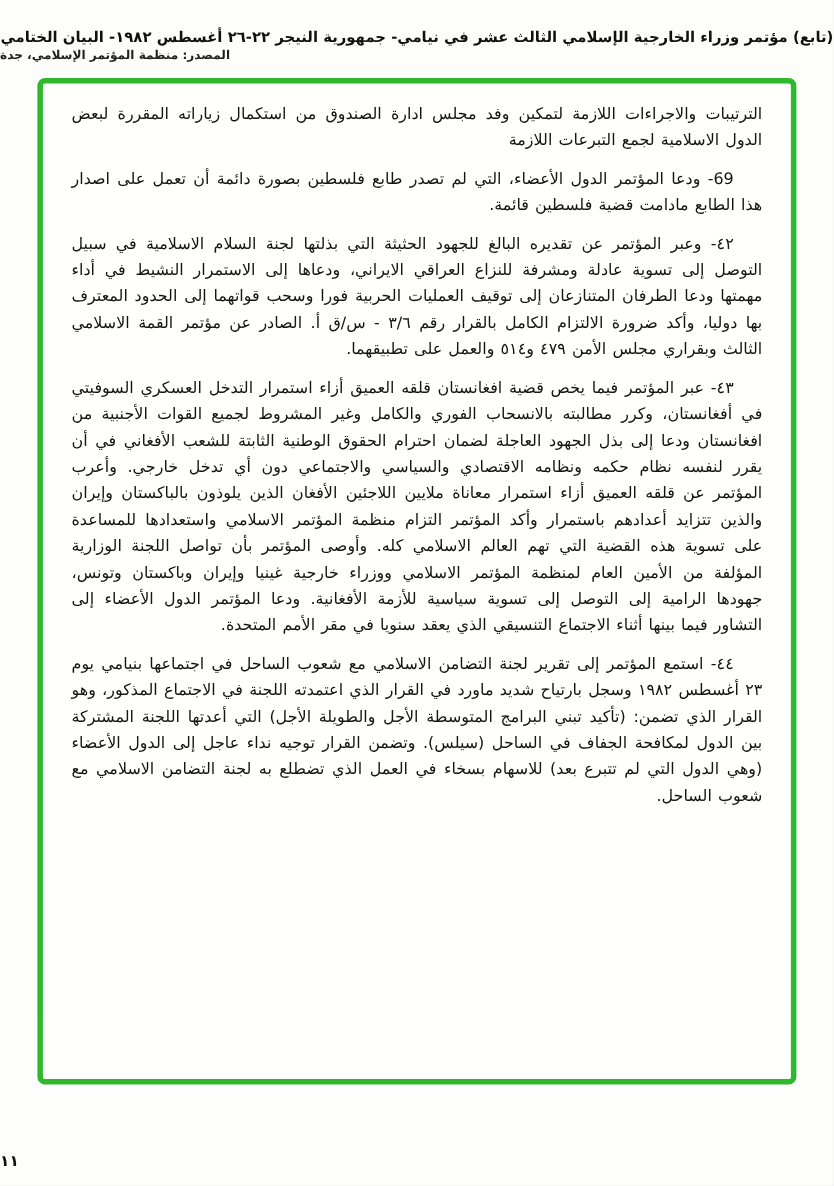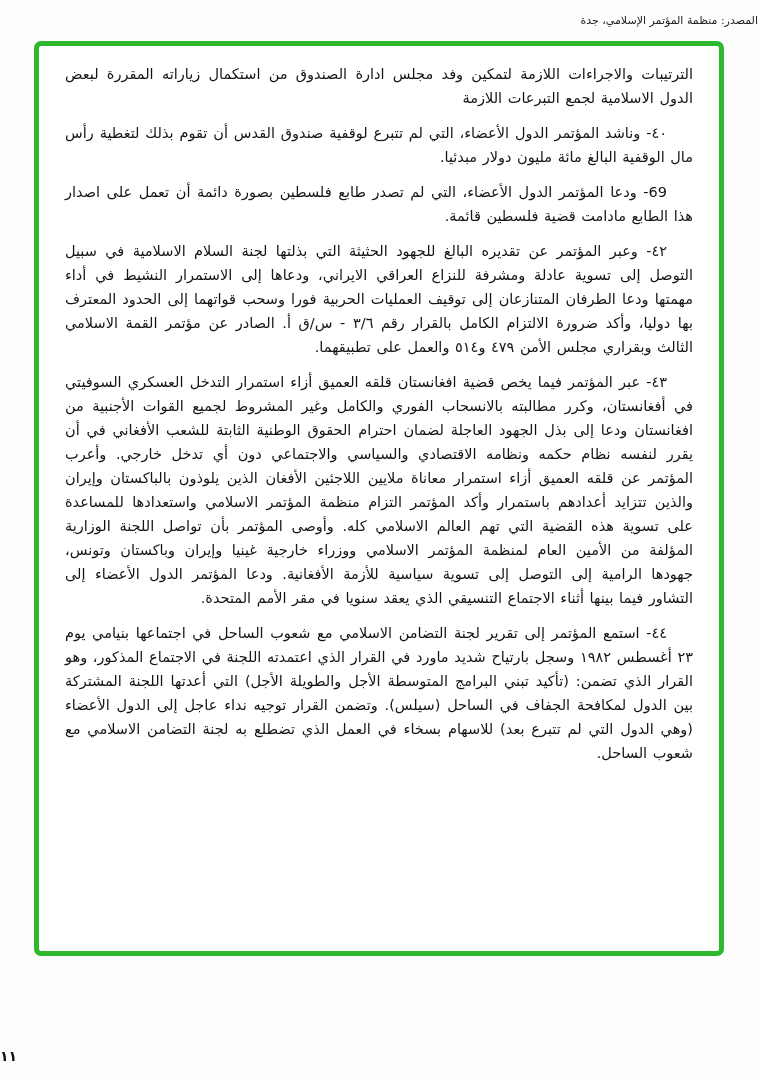--- a/index.html
+++ b/index.html
@@ -19,24 +19,24 @@
   }
   .doc-header {
     padding-top: 26px;
     text-align: center;
     font-size: 13.5px;
     font-weight: bold;
     color: #111;
     letter-spacing: 0.2px;
   }
   .doc-source {
-    margin-top: 14px;
-    text-align: right;
+    margin-top: 2px;
+    text-align: left;
     font-size: 11px;
-    font-weight: normal;
+    font-weight: bold;
     color: #222;
   }
   .content-box {
     box-sizing: border-box;
     margin: 14px 34px 0 34px;
     border: 5px solid var(--accent, #2eb82e);
     border-radius: 7px;
     padding: 16px 26px 14px 26px;
     background: #fffffe;
     min-height: 915px;
@@ -62,26 +62,26 @@
     font-size: 14px;
     font-weight: bold;
     color: #111;
   }
 </style>
 </head>
 <body>
 
 <div class="page">
 
+  <div class="doc-header">(تابع) مؤتمر وزراء الخارجية الإسلامي الثالث عشر في نيامي- جمهورية النيجر ٢٢-٢٦ أغسطس ١٩٨٢- البيان الختامي</div>
 
   <div class="doc-source">المصدر: منظمة المؤتمر الإسلامي، جدة</div>
 
   <div class="content-box">
     <p class="para">الترتيبات والاجراءات اللازمة لتمكين وفد مجلس ادارة الصندوق من استكمال زياراته المقررة لبعض الدول الاسلامية لجمع التبرعات اللازمة</p>
-    <p class="para indent">٤٠- وناشد المؤتمر الدول الأعضاء، التي لم تتبرع لوقفية صندوق القدس أن تقوم بذلك لتغطية رأس مال الوقفية البالغ مائة مليون دولار مبدئيا.</p>
     <p class="para indent">69- ودعا المؤتمر الدول الأعضاء، التي لم تصدر طابع فلسطين بصورة دائمة أن تعمل على اصدار هذا الطابع مادامت قضية فلسطين قائمة.</p>
     <p class="para indent">٤٢- وعبر المؤتمر عن تقديره البالغ للجهود الحثيثة التي بذلتها لجنة السلام الاسلامية في سبيل التوصل إلى تسوية عادلة ومشرفة للنزاع العراقي الايراني، ودعاها إلى الاستمرار النشيط في أداء مهمتها ودعا الطرفان المتنازعان إلى توقيف العمليات الحربية فورا وسحب قواتهما إلى الحدود المعترف بها دوليا، وأكد ضرورة الالتزام الكامل بالقرار رقم ٣/٦ - س/ق أ. الصادر عن مؤتمر القمة الاسلامي الثالث وبقراري مجلس الأمن ٤٧٩ و٥١٤ والعمل على تطبيقهما.</p>
     <p class="para indent">٤٣- عبر المؤتمر فيما يخص قضية افغانستان قلقه العميق أزاء استمرار التدخل العسكري السوفيتي في أفغانستان، وكرر مطالبته بالانسحاب الفوري والكامل وغير المشروط لجميع القوات الأجنبية من افغانستان ودعا إلى بذل الجهود العاجلة لضمان احترام الحقوق الوطنية الثابتة للشعب الأفغاني في أن يقرر لنفسه نظام حكمه ونظامه الاقتصادي والسياسي والاجتماعي دون أي تدخل خارجي. وأعرب المؤتمر عن قلقه العميق أزاء استمرار معاناة ملايين اللاجئين الأفغان الذين يلوذون بالباكستان وإيران والذين تتزايد أعدادهم باستمرار وأكد المؤتمر التزام منظمة المؤتمر الاسلامي واستعدادها للمساعدة على تسوية هذه القضية التي تهم العالم الاسلامي كله. وأوصى المؤتمر بأن تواصل اللجنة الوزارية المؤلفة من الأمين العام لمنظمة المؤتمر الاسلامي ووزراء خارجية غينيا وإيران وباكستان وتونس، جهودها الرامية إلى التوصل إلى تسوية سياسية للأزمة الأفغانية. ودعا المؤتمر الدول الأعضاء إلى التشاور فيما بينها أثناء الاجتماع التنسيقي الذي يعقد سنويا في مقر الأمم المتحدة.</p>
     <p class="para indent">٤٤- استمع المؤتمر إلى تقرير لجنة التضامن الاسلامي مع شعوب الساحل في اجتماعها بنيامي يوم ٢٣ أغسطس ١٩٨٢ وسجل بارتياح شديد ماورد في القرار الذي اعتمدته اللجنة في الاجتماع المذكور، وهو القرار الذي تضمن: (تأكيد تبني البرامج المتوسطة الأجل والطويلة الأجل) التي أعدتها اللجنة المشتركة بين الدول لمكافحة الجفاف في الساحل (سيلس). وتضمن القرار توجيه نداء عاجل إلى الدول الأعضاء (وهي الدول التي لم تتبرع بعد) للاسهام بسخاء في العمل الذي تضطلع به لجنة التضامن الاسلامي مع شعوب الساحل.</p>
   </div>
 
   <div class="page-number">١١</div>
 
 </div>
 

